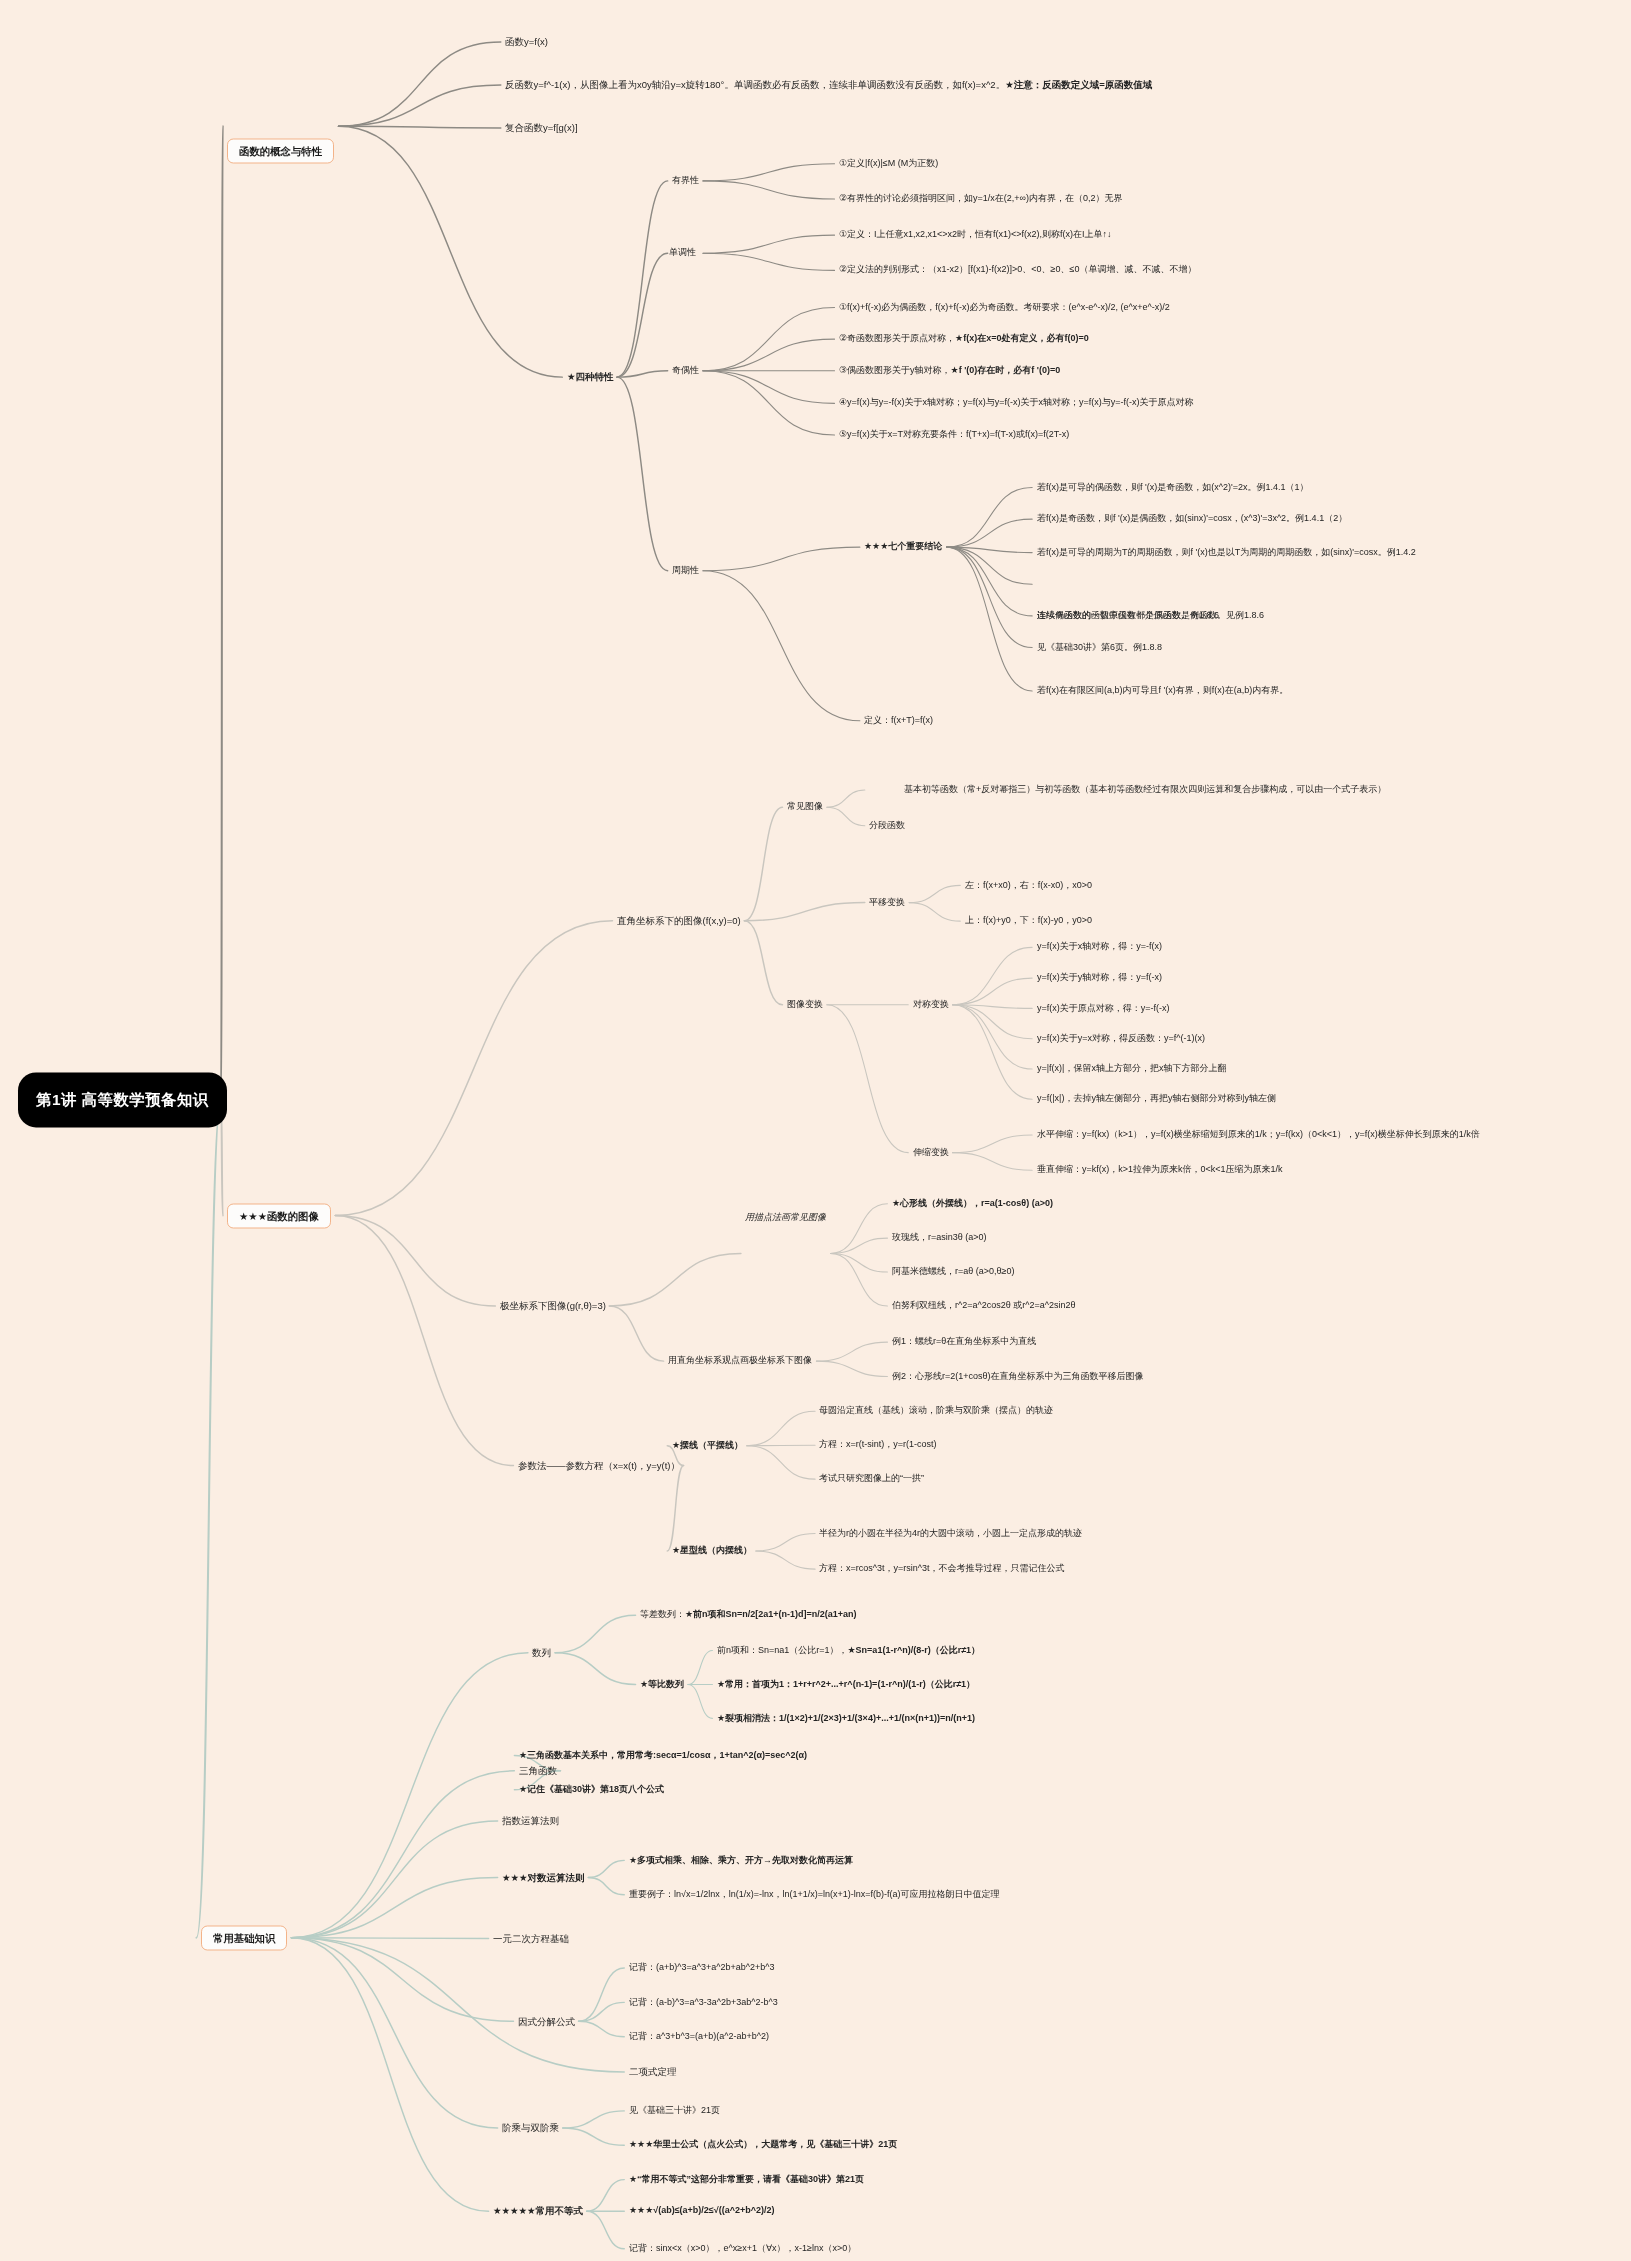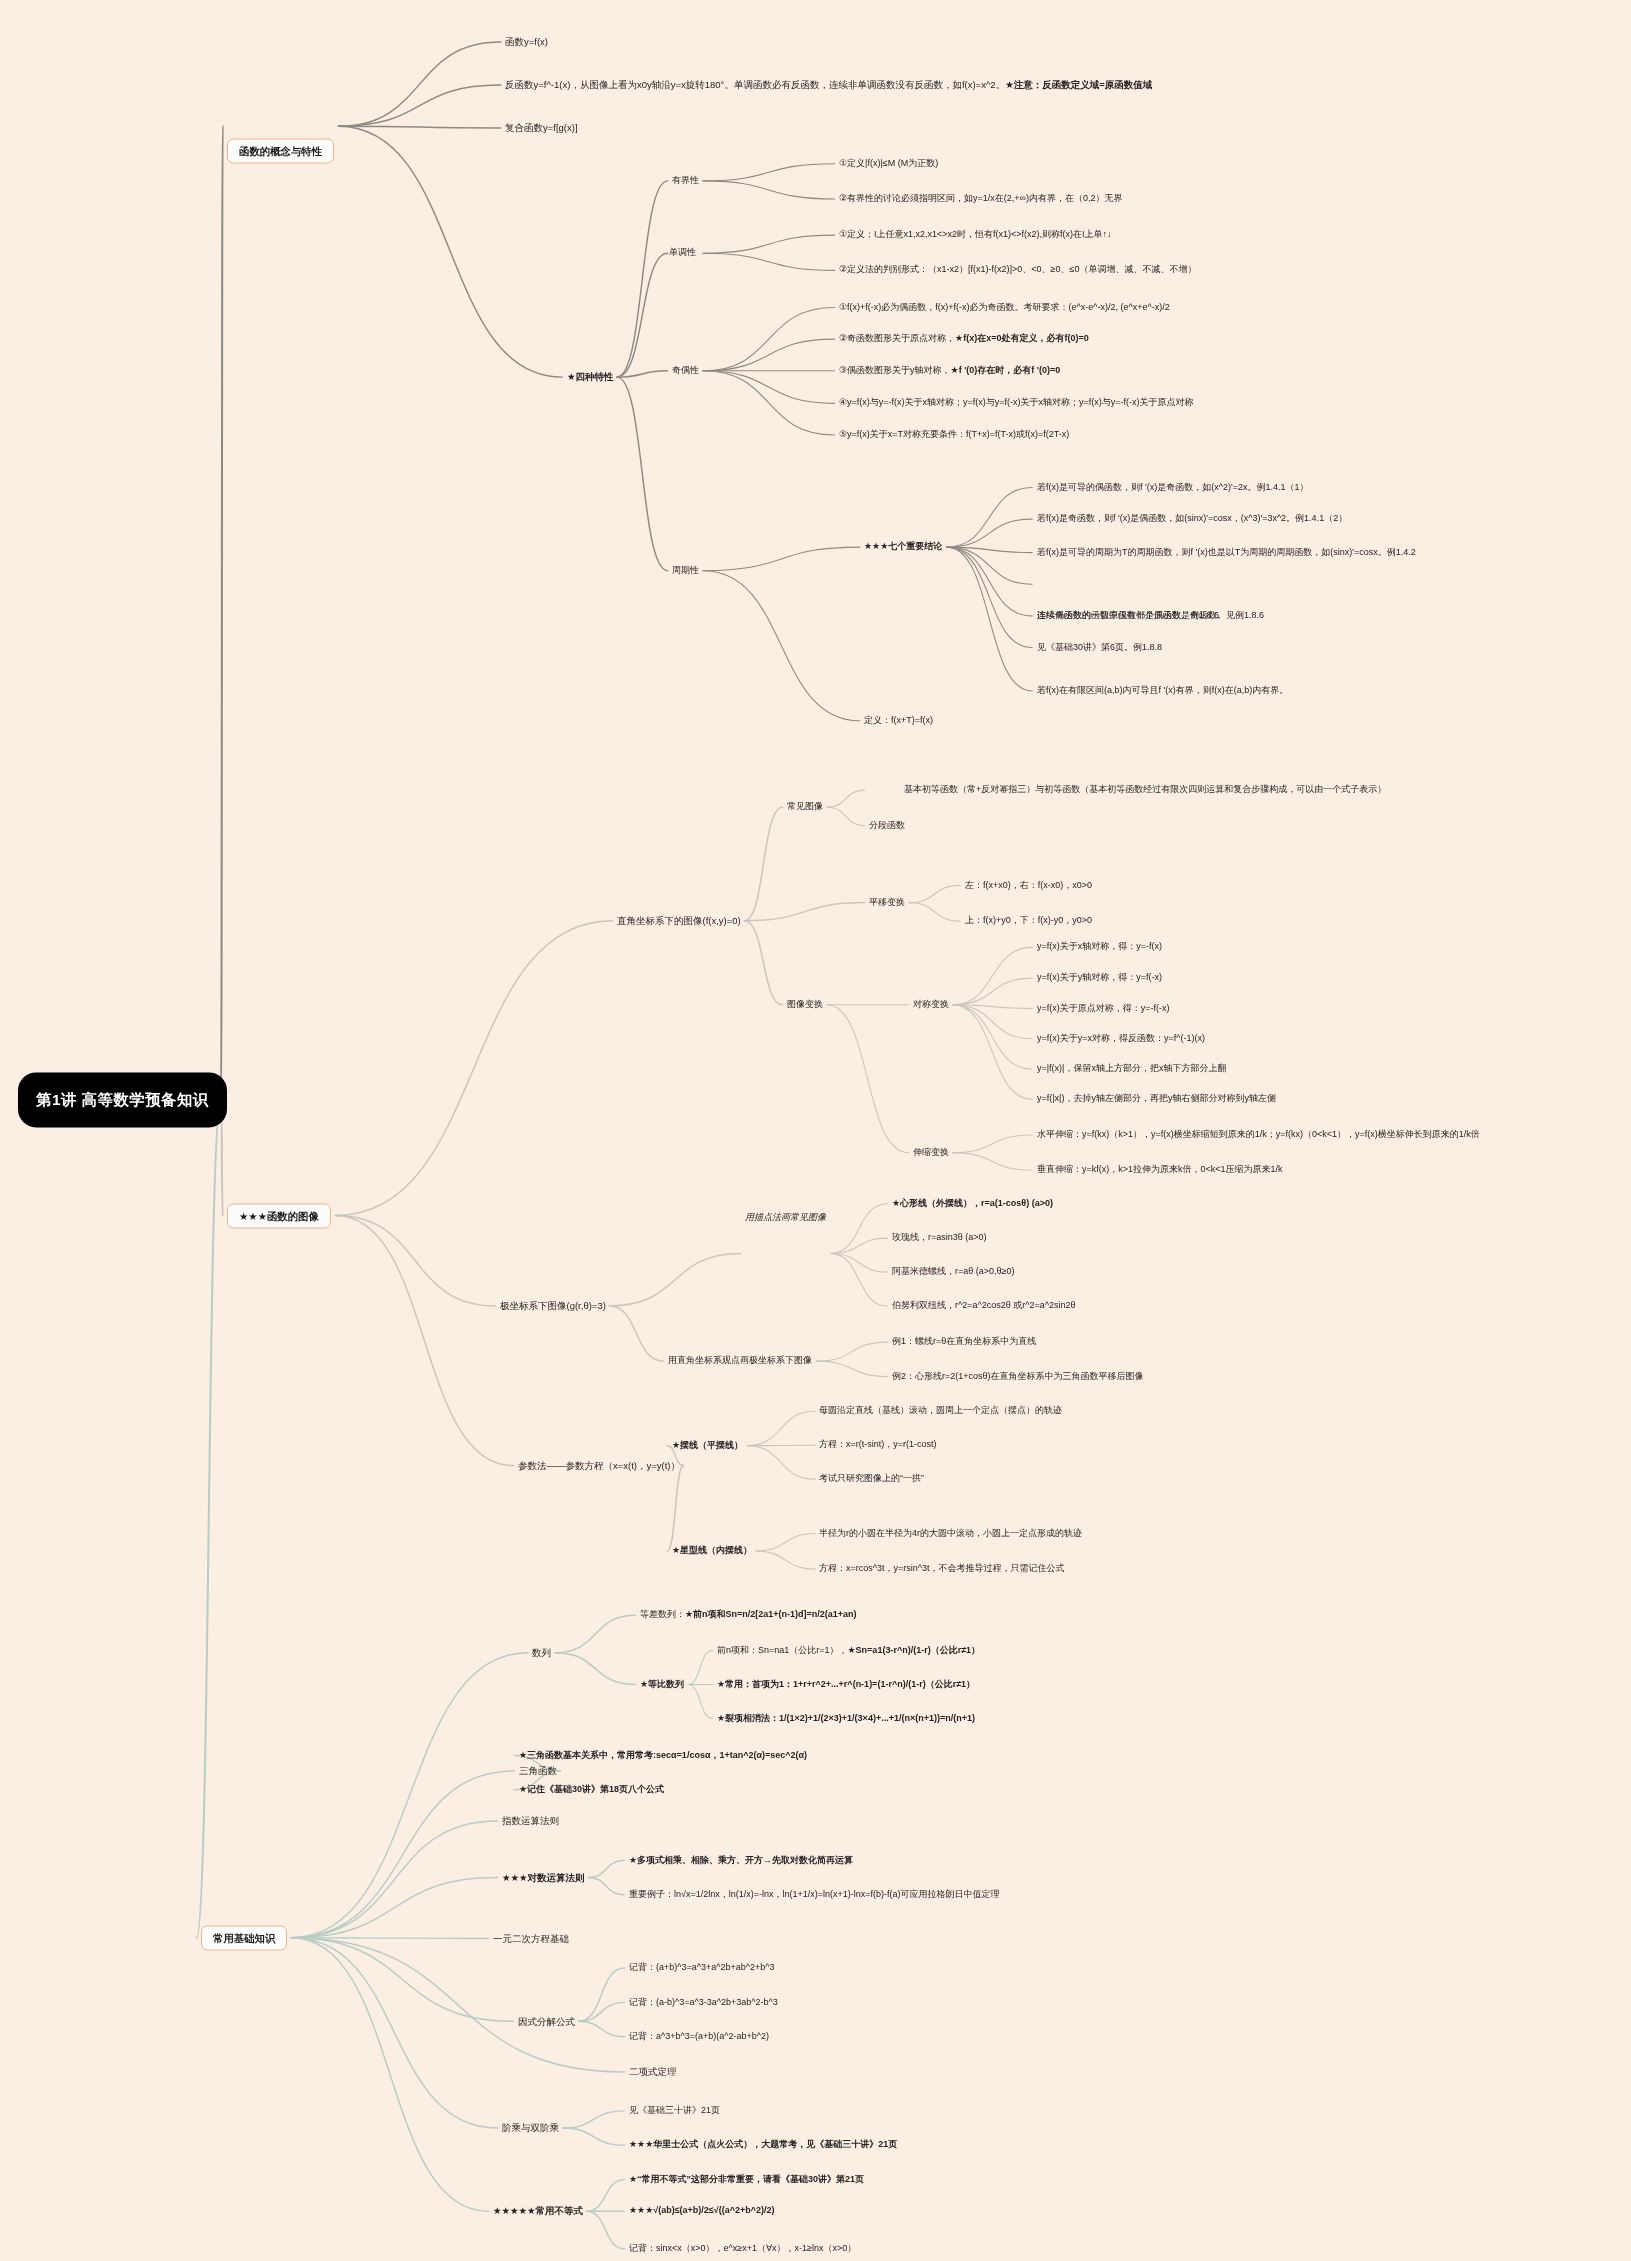--- a/index.html
+++ b/index.html
@@ -193,31 +193,31 @@
       <div class="node l3" style="left: 745px; top: 1218px; font-style: italic;">用描点法画常见图像</div>
       <div class="node l4 bold" style="left: 892px; top: 1204px;">★心形线（外摆线），r=a(1-cosθ) (a&gt;0)</div>
       <div class="node l4" style="left: 892px; top: 1238px;">玫瑰线，r=asin3θ (a&gt;0)</div>
       <div class="node l4" style="left: 892px; top: 1272px;">阿基米德螺线，r=aθ (a&gt;0,θ≥0)</div>
       <div class="node l4" style="left: 892px; top: 1306px;">伯努利双纽线，r^2=a^2cos2θ 或r^2=a^2sin2θ</div>
       <div class="node l3" style="left: 668px; top: 1361px;">用直角坐标系观点画极坐标系下图像</div>
       <div class="node l4" style="left: 892px; top: 1342px;">例1：螺线r=θ在直角坐标系中为直线</div>
       <div class="node l4" style="left: 892px; top: 1377px;">例2：心形线r=2(1+cosθ)在直角坐标系中为三角函数平移后图像</div>
       <div class="node l2" style="left: 518px; top: 1466px;">参数法——参数方程（x=x(t)，y=y(t)）</div>
       <div class="node l3 bold" style="left: 672px; top: 1446px;">★摆线（平摆线）</div>
-      <div class="node l4" style="left: 819px; top: 1411px;">母圆沿定直线（基线）滚动，圆周上一个定点（摆点）的轨迹</div>
+      <div class="node l4" style="left: 819px; top: 1411px;">母圆沿定直线（基线）滚动，阶乘与双阶乘（摆点）的轨迹</div>
       <div class="node l4" style="left: 819px; top: 1445px;">方程：x=r(t-sint)，y=r(1-cost)</div>
       <div class="node l4" style="left: 819px; top: 1479px;">考试只研究图像上的“一拱”</div>
       <div class="node l3 bold" style="left: 672px; top: 1551px;">★星型线（内摆线）</div>
       <div class="node l4" style="left: 819px; top: 1534px;">半径为r的小圆在半径为4r的大圆中滚动，小圆上一定点形成的轨迹</div>
       <div class="node l4" style="left: 819px; top: 1569px;">方程：x=rcos^3t，y=rsin^3t，不会考推导过程，只需记住公式</div>
       <div class="node l1" style="left: 201px; top: 1938px;">常用基础知识</div>
       <div class="node l2" style="left: 532px; top: 1653px;">数列</div>
       <div class="node l3" style="left: 640px; top: 1615px;">等差数列：<b>★前n项和Sn=n/2[2a1+(n-1)d]=n/2(a1+an)</b></div>
       <div class="node l3 bold" style="left: 640px; top: 1685px;">★等比数列</div>
-      <div class="node l4" style="left: 717px; top: 1651px;">前n项和：Sn=na1（公比r=1），<b>★Sn=a1(3-r^n)/(1-r)（公比r≠1）</b></div>
+      <div class="node l4" style="left: 717px; top: 1651px;">前n项和：Sn=na1（公比r=1），<b>★Sn=a1(1-r^n)/(8-r)（公比r≠1）</b></div>
       <div class="node l4 bold" style="left: 717px; top: 1685px;">★常用：首项为1：1+r+r^2+...+r^(n-1)=(1-r^n)/(1-r)（公比r≠1）</div>
       <div class="node l4 bold" style="left: 717px; top: 1719px;">★裂项相消法：1/(1×2)+1/(2×3)+1/(3×4)+...+1/(n×(n+1))=n/(n+1)</div>
       <div class="node l2" style="left: 519px; top: 1771px;">三角函数</div>
       <div class="node l3 bold" style="left: 519px; top: 1756px;">★三角函数基本关系中，常用常考:secα=1/cosα，1+tan^2(α)=sec^2(α)</div>
       <div class="node l3 bold" style="left: 519px; top: 1790px;">★记住《基础30讲》第18页八个公式</div>
       <div class="node l2" style="left: 502px; top: 1821px;">指数运算法则</div>
       <div class="node l2 bold" style="left: 502px; top: 1878px;">★★★对数运算法则</div>
       <div class="node l3 bold" style="left: 629px; top: 1861px;">★多项式相乘、相除、乘方、开方→先取对数化简再运算</div>
       <div class="node l3" style="left: 629px; top: 1895px;">重要例子：ln√x=1/2lnx，ln(1/x)=-lnx，ln(1+1/x)=ln(x+1)-lnx=f(b)-f(a)可应用拉格朗日中值定理</div>
       <div class="node l2" style="left: 493px; top: 1939px;">一元二次方程基础</div>

